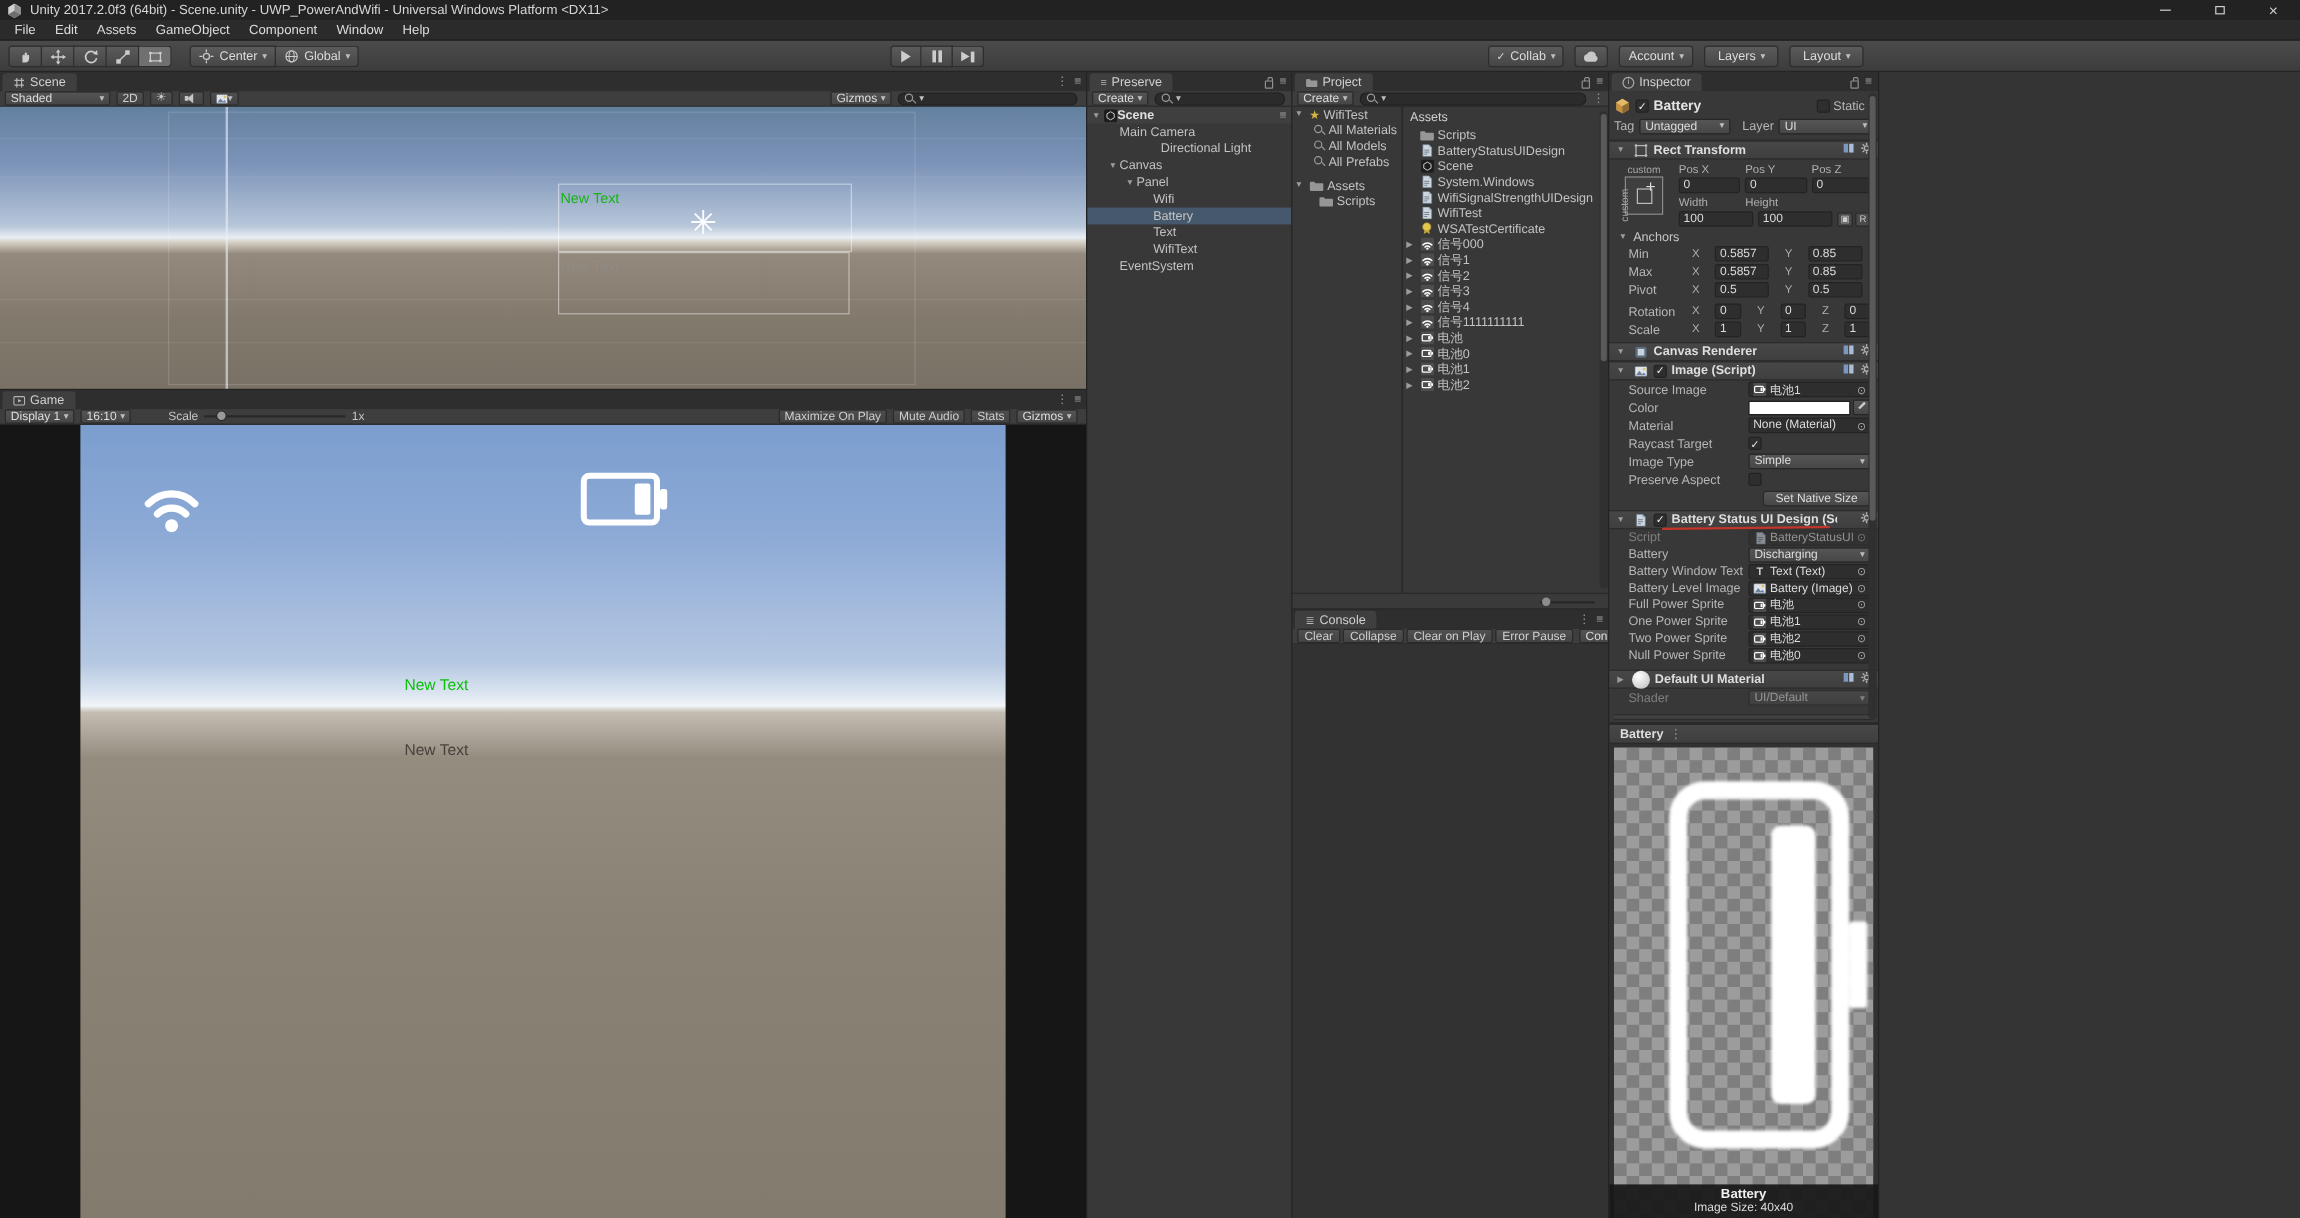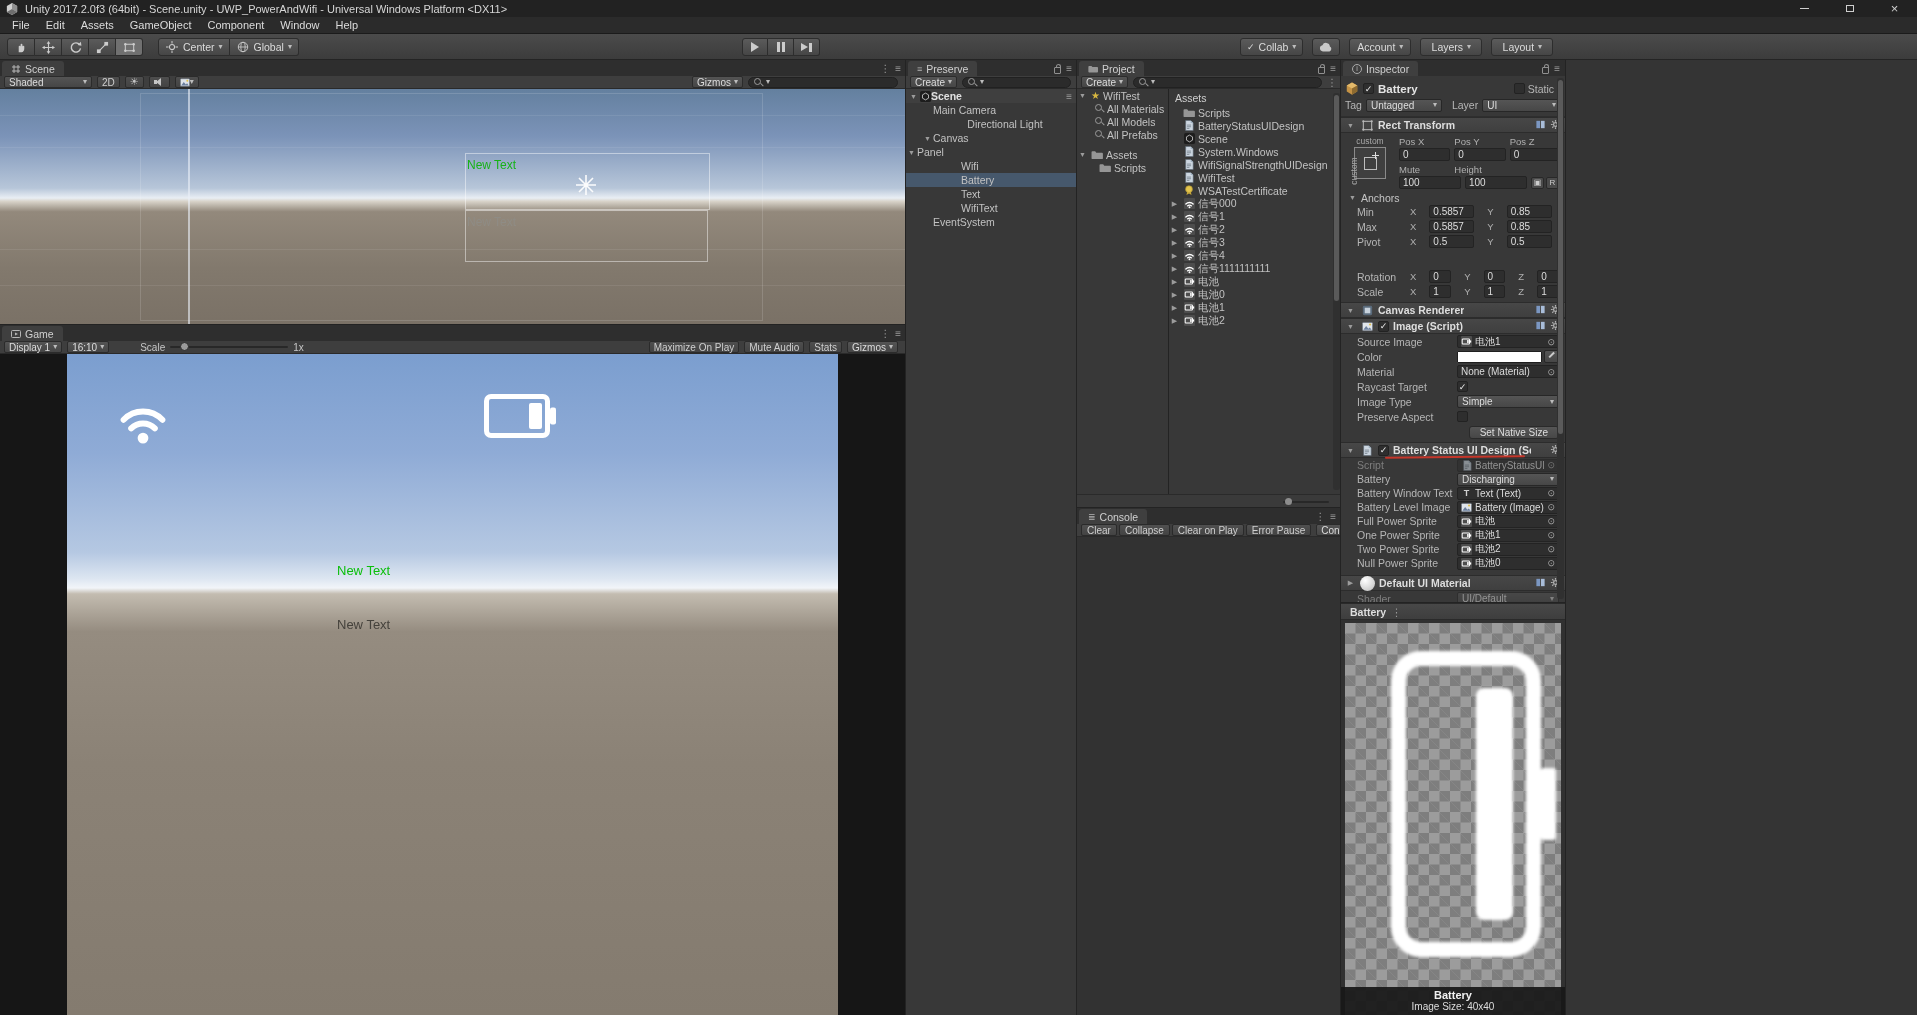--- a/index.html
+++ b/index.html
@@ -466,21 +466,21 @@
           <span>Main Camera</span>
         </div>
         <div class="hrow" style="padding-left: 16px; justify-content: center;">
           <span class="fold"></span>
           <span>Directional Light</span>
         </div>
         <div class="hrow" style="padding-left: 16px;">
           <span class="fold">▼</span>
           <span>Canvas</span>
         </div>
-        <div class="hrow" style="">
+        <div class="hrow" style="padding-left: 30px;">
           <span class="fold">▼</span>
           <span>Panel</span>
         </div>
         <div class="hrow" style="padding-left: 44px;">
           <span class="fold"></span>
           <span>Wifi</span>
         </div>
         <div class="hrow sel" style="padding-left: 44px;">
           <span class="fold"></span>
           <span>Battery</span>
@@ -912,21 +912,21 @@
                   <span>0</span>
                 </div>
               <div class="numf">
                   <span>0</span>
                 </div>
               <div class="numf">
                   <span>0</span>
                 </div>
             </div>
             <div class="rt-lrow" style="margin-top:2px">
-              <span>Mute</span>
+              <span>Width</span>
               <span>Height</span>
               <span></span>
             </div>
             <div class="rt-frow">
               <div class="numf">
                   <span>100</span>
                 </div>
               <div class="numf">
                   <span>100</span>
                 </div>
@@ -969,21 +969,21 @@
           <span class="rl">Pivot</span>
           <span class="axis">X</span>
             <div class="numf">
               <span>0.5</span>
             </div>
           <span class="axis">Y</span>
             <div class="numf">
               <span>0.5</span>
             </div>
         </div>
-        <div class="axrow triple" style="margin-top:20px">
+        <div class="axrow triple" style="margin-top:3px">
           <span class="rl">Rotation</span>
           <span class="axis">X</span>
             <div class="numf">
               <span>0</span>
             </div>
           <span class="axis">Y</span>
             <div class="numf">
               <span>0</span>
             </div>
           <span class="axis">Z</span>

